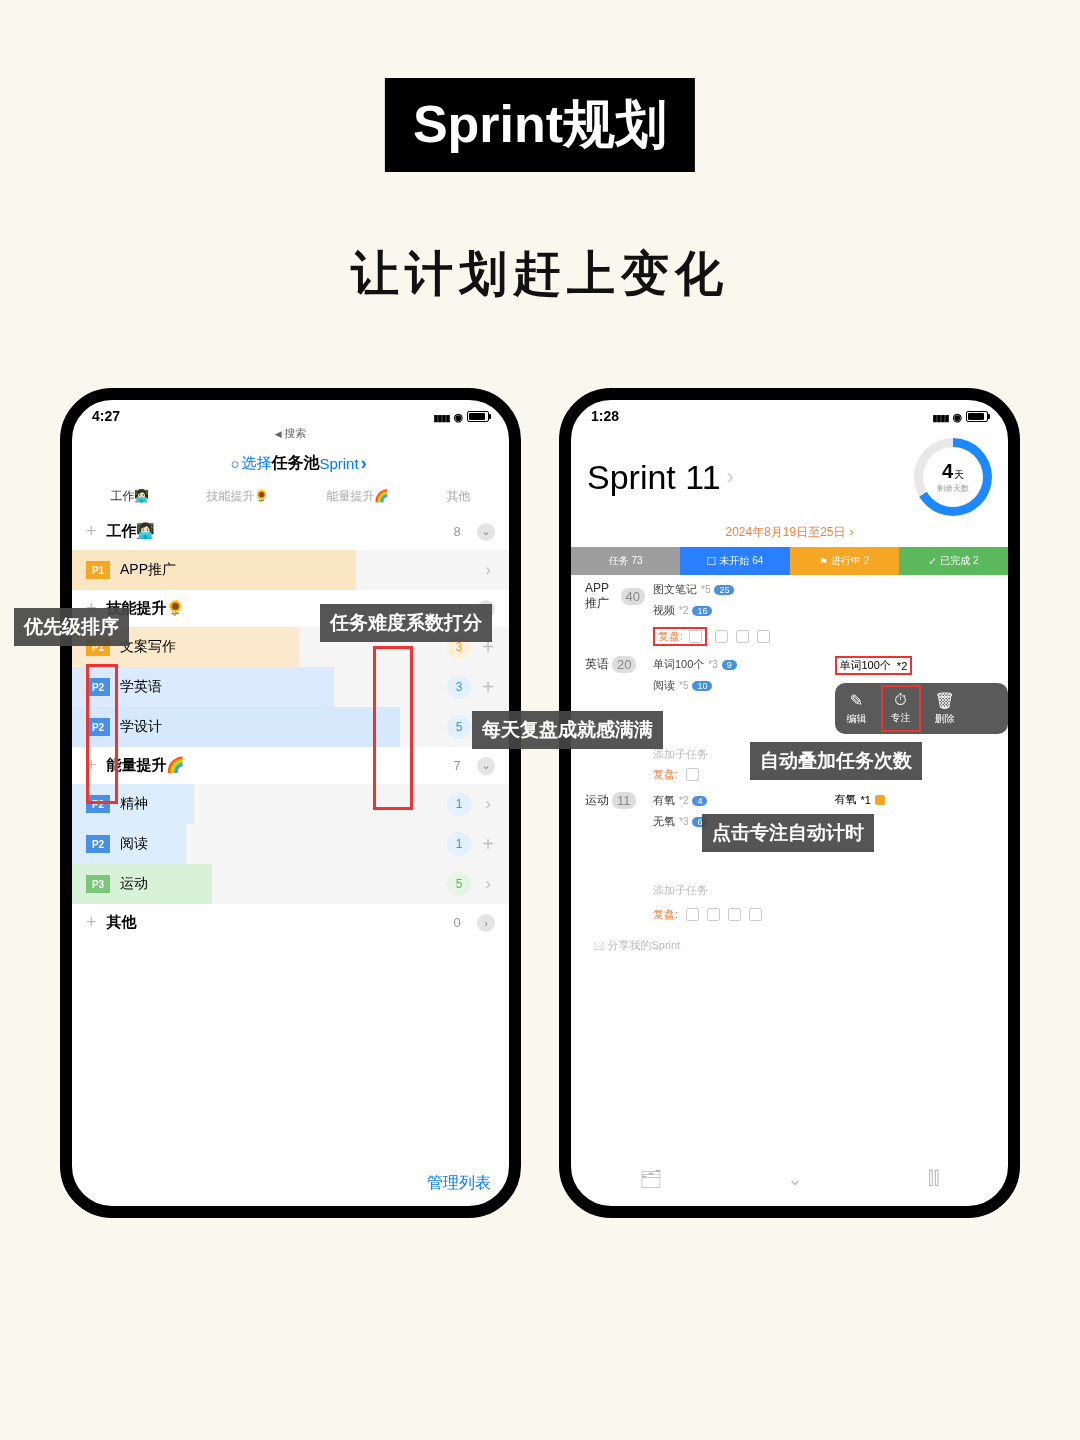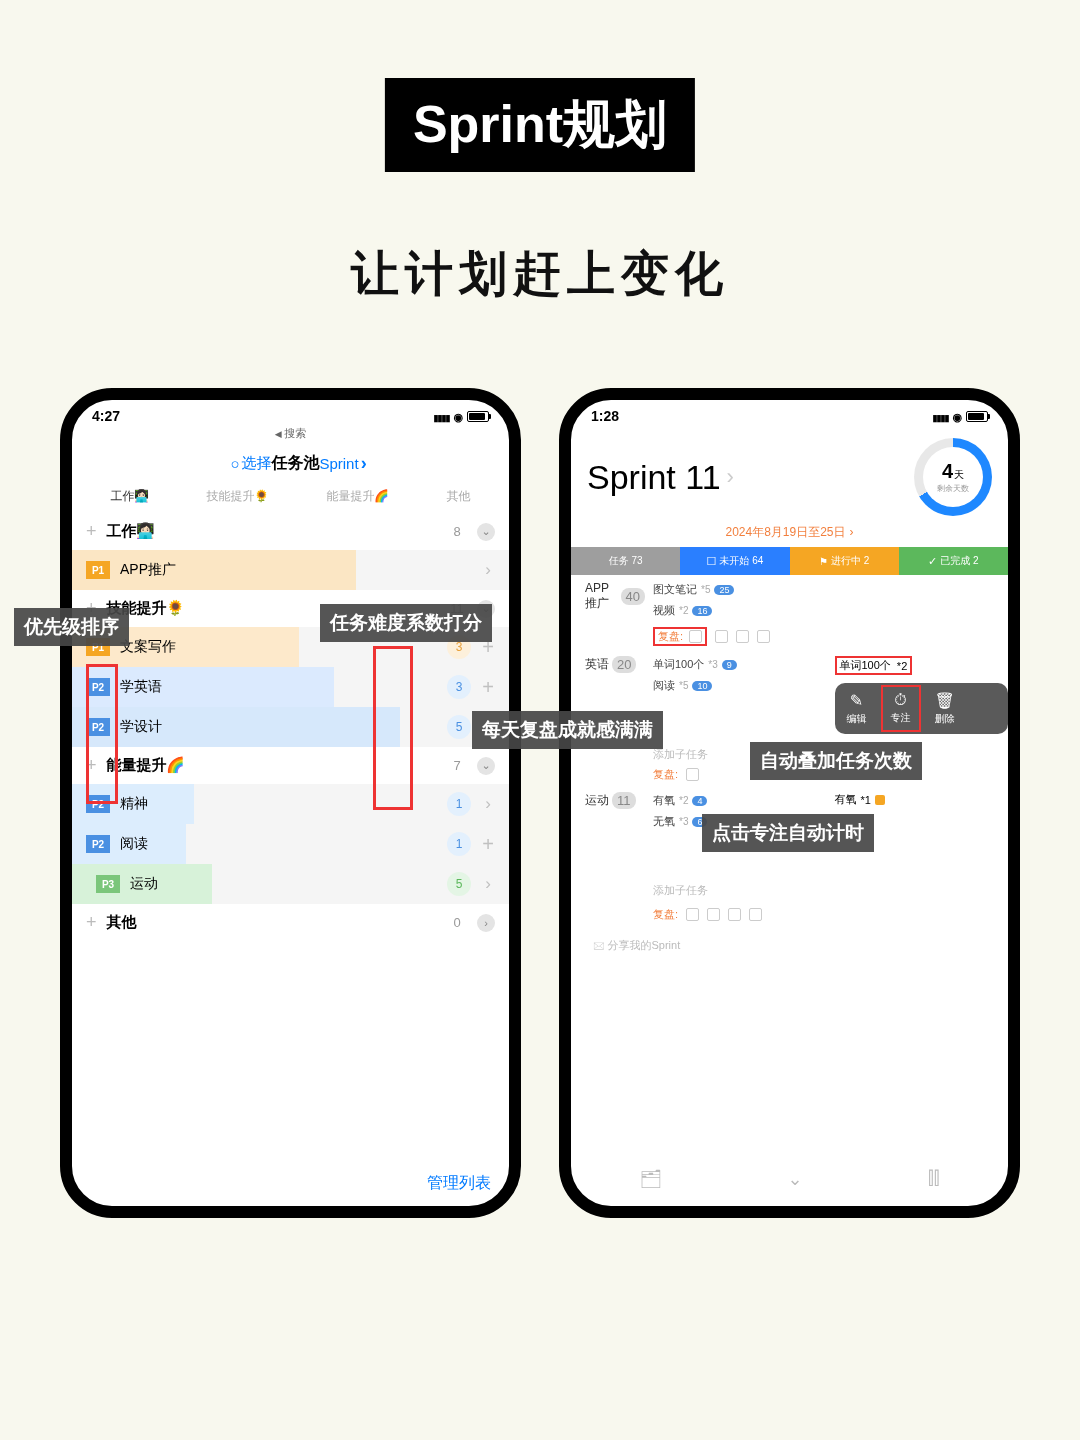--- a/index.html
+++ b/index.html
@@ -35,21 +35,21 @@
 .task-row.orange1 { background: linear-gradient(to right, #fbe6c4 65%, #f5f5f5 65%); }
 .task-row.orange2 { background: linear-gradient(to right, #fde9cb 52%, #f5f5f5 52%); }
 .task-row.blue1 { background: linear-gradient(to right, #dbeafe 60%, #f5f5f5 60%); }
 .task-row.blue2 { background: linear-gradient(to right, #d6e8fb 75%, #f5f5f5 75%); }
 .task-row.blue3 { background: linear-gradient(to right, #dcedfd 28%, #f5f5f5 28%); }
 .task-row.blue4 { background: linear-gradient(to right, #dcedfd 26%, #f5f5f5 26%); }
 .task-row.green1 { background: linear-gradient(to right, #d7f2d9 32%, #f5f5f5 32%); }
 .p-badge { width: 24px; height: 18px; border-radius: 0; color: #fff; font-size: 10px; font-weight: 700; display: flex; align-items: center; justify-content: center; }
 .p1 { background: #f5a623; }
 .p2 { background: #4a90e2; }
-.p3 { background: #7bc67b; margin-left: 10px; }
+.p3 { background: #7bc67b; }
 .task-name { flex: 1; font-size: 14px; }
 .score-bubble { width: 24px; height: 24px; border-radius: 50%; display: flex; align-items: center; justify-content: center; font-size: 12px; }
 .score-orange { background: #fdf0db; color: #e8a13c; }
 .score-blue { background: #e3f0fd; color: #4a90e2; }
 .score-green { background: #e4f5e5; color: #5cb85c; }
 .row-chev { color: #c0c0c0; font-size: 17px; font-weight: 300; width: 14px; text-align: center; }
 .row-plus { color: #c0c0c0; font-size: 20px; font-weight: 300; width: 14px; text-align: center; }
 .footer-btn { position: absolute; bottom: 12px; right: 18px; color: #007aff; font-size: 16px; font-weight: 500; }
 
 

